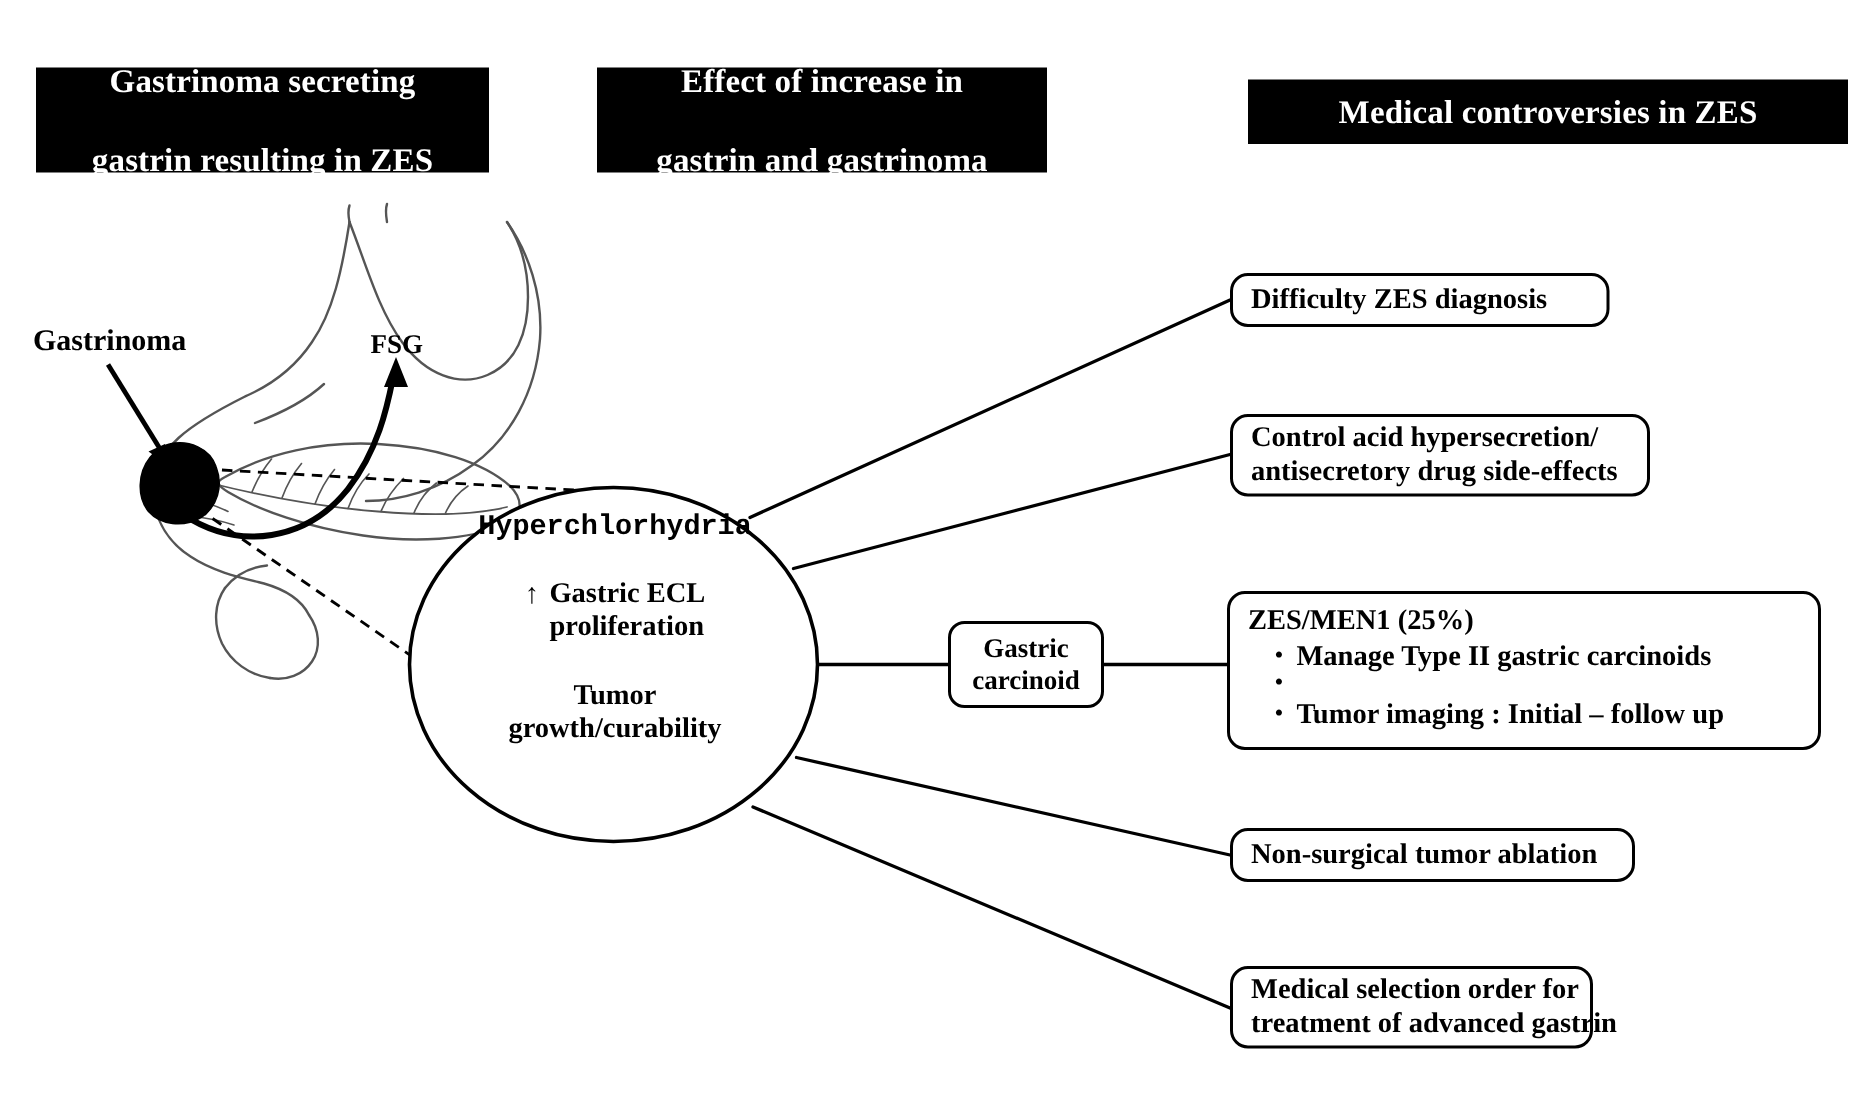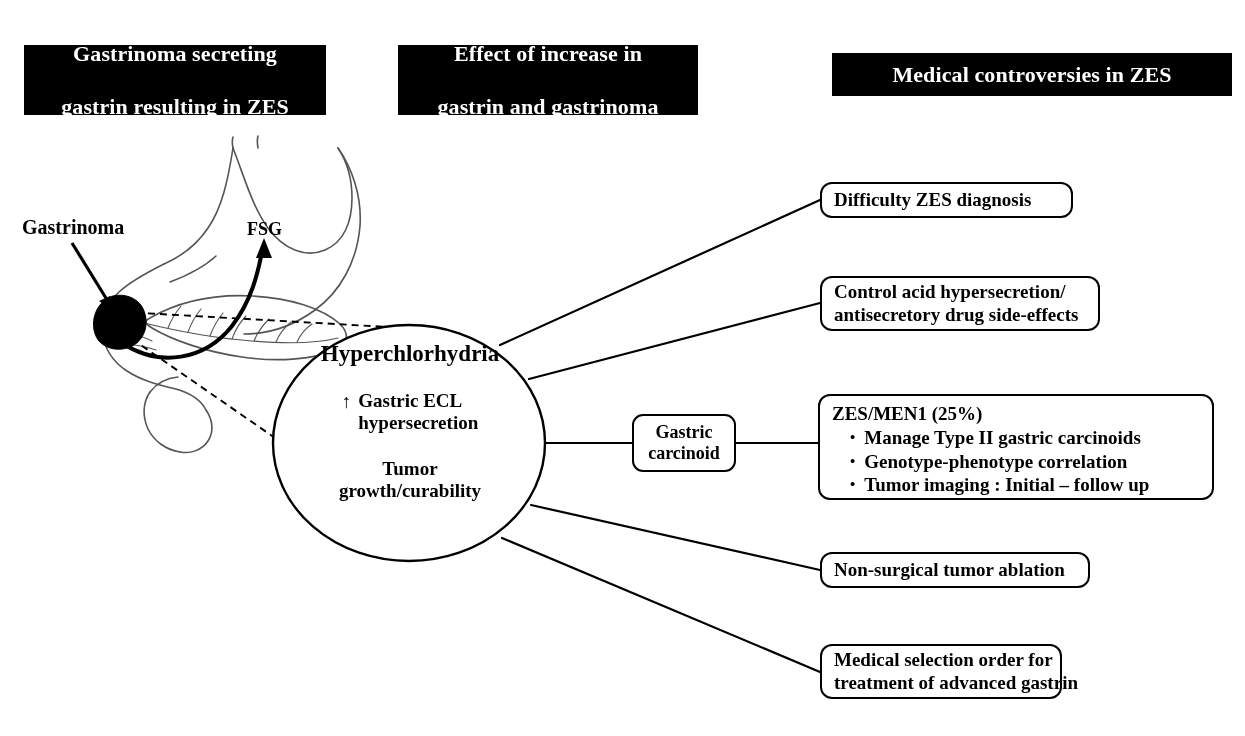--- a/index.html
+++ b/index.html
@@ -59,21 +59,21 @@
   
   #ellipse-text {
     position: absolute;
     left: 275px;
     top: 340px;
     width: 270px;
     text-align: center;
     color: #000000;
     font-weight: bold;
   }
-  #ellipse-title { font-size: 23px; line-height: 1.2; }
+  #ellipse-title { font-size: 19px; line-height: 1.2; font-family: Liberation Mono, monospace; }
   #ellipse-ecl {
     margin-top: 22px;
     font-size: 19px;
     line-height: 1.16;
     display: flex;
     justify-content: center;
     align-items: flex-start;
     gap: 7px;
   }
   #ellipse-ecl .uparrow {
@@ -236,21 +236,21 @@
 
   <div class="artlabel" id="label-gastrinoma">Gastrinoma</div>
   <div class="artlabel" id="label-fsg">FSG</div>
 
   <div id="ellipse-text">
     <div id="ellipse-title">Hyperchlorhydria</div>
     <div id="ellipse-ecl">
       <span class="uparrow">↑</span>
       <span class="ecl-lines">
         <span>Gastric ECL</span><br>
-        <span>hypersecretion</span>
+        <span>proliferation</span>
       </span>
     </div>
     <div id="ellipse-tumor">
       <span>Tumor</span><br>
       <span>growth/curability</span>
     </div>
   </div>
 
   <div class="obox" id="box-carcinoid">
     <span>Gastric</span>
@@ -267,21 +267,20 @@
   </div>
 
   <div class="obox" id="box-men1">
     <span id="men1-head">ZES/MEN1 (25%)</span>
     <div class="men1-item">
       <span class="bullet">•</span>
       <span>Manage Type II gastric carcinoids</span>
     </div>
     <div class="men1-item">
       <span class="bullet">•</span>
-      <span>Genotype-phenotype correlation</span>
     </div>
     <div class="men1-item">
       <span class="bullet">•</span>
       <span>Tumor imaging : Initial – follow up</span>
     </div>
   </div>
 
   <div class="obox" id="box-ablation">
     <span>Non-surgical tumor ablation</span>
   </div>

